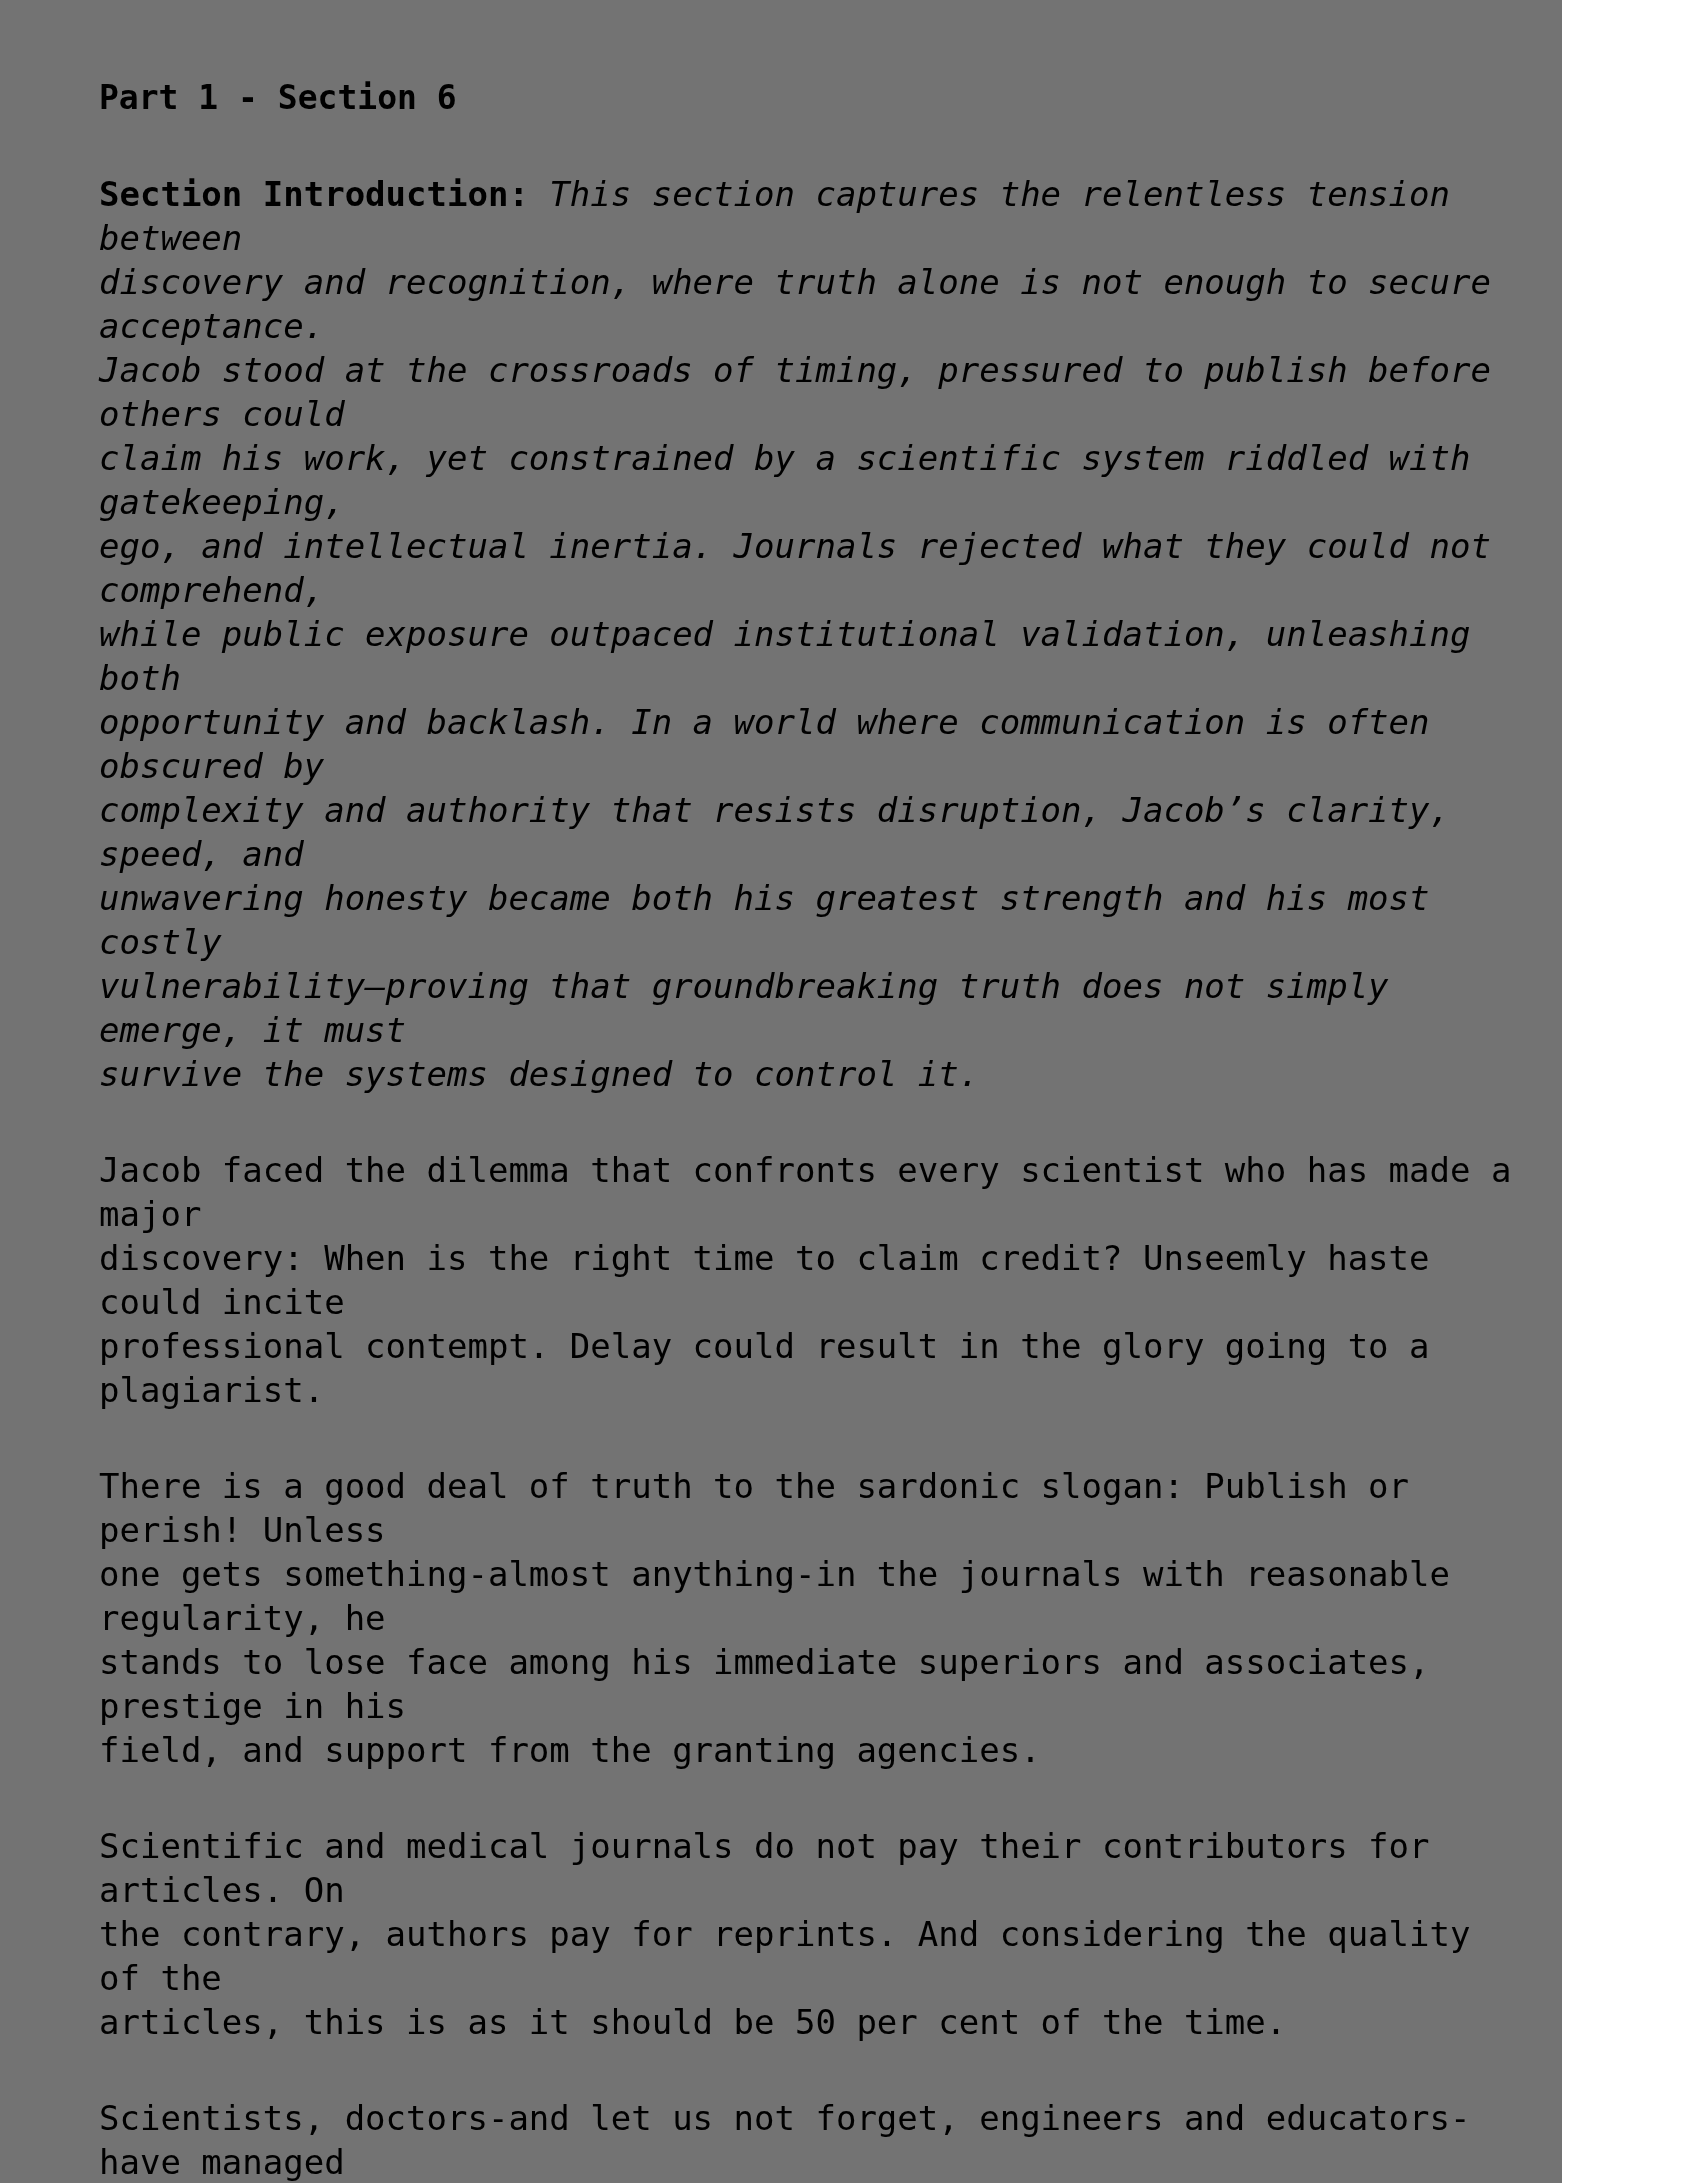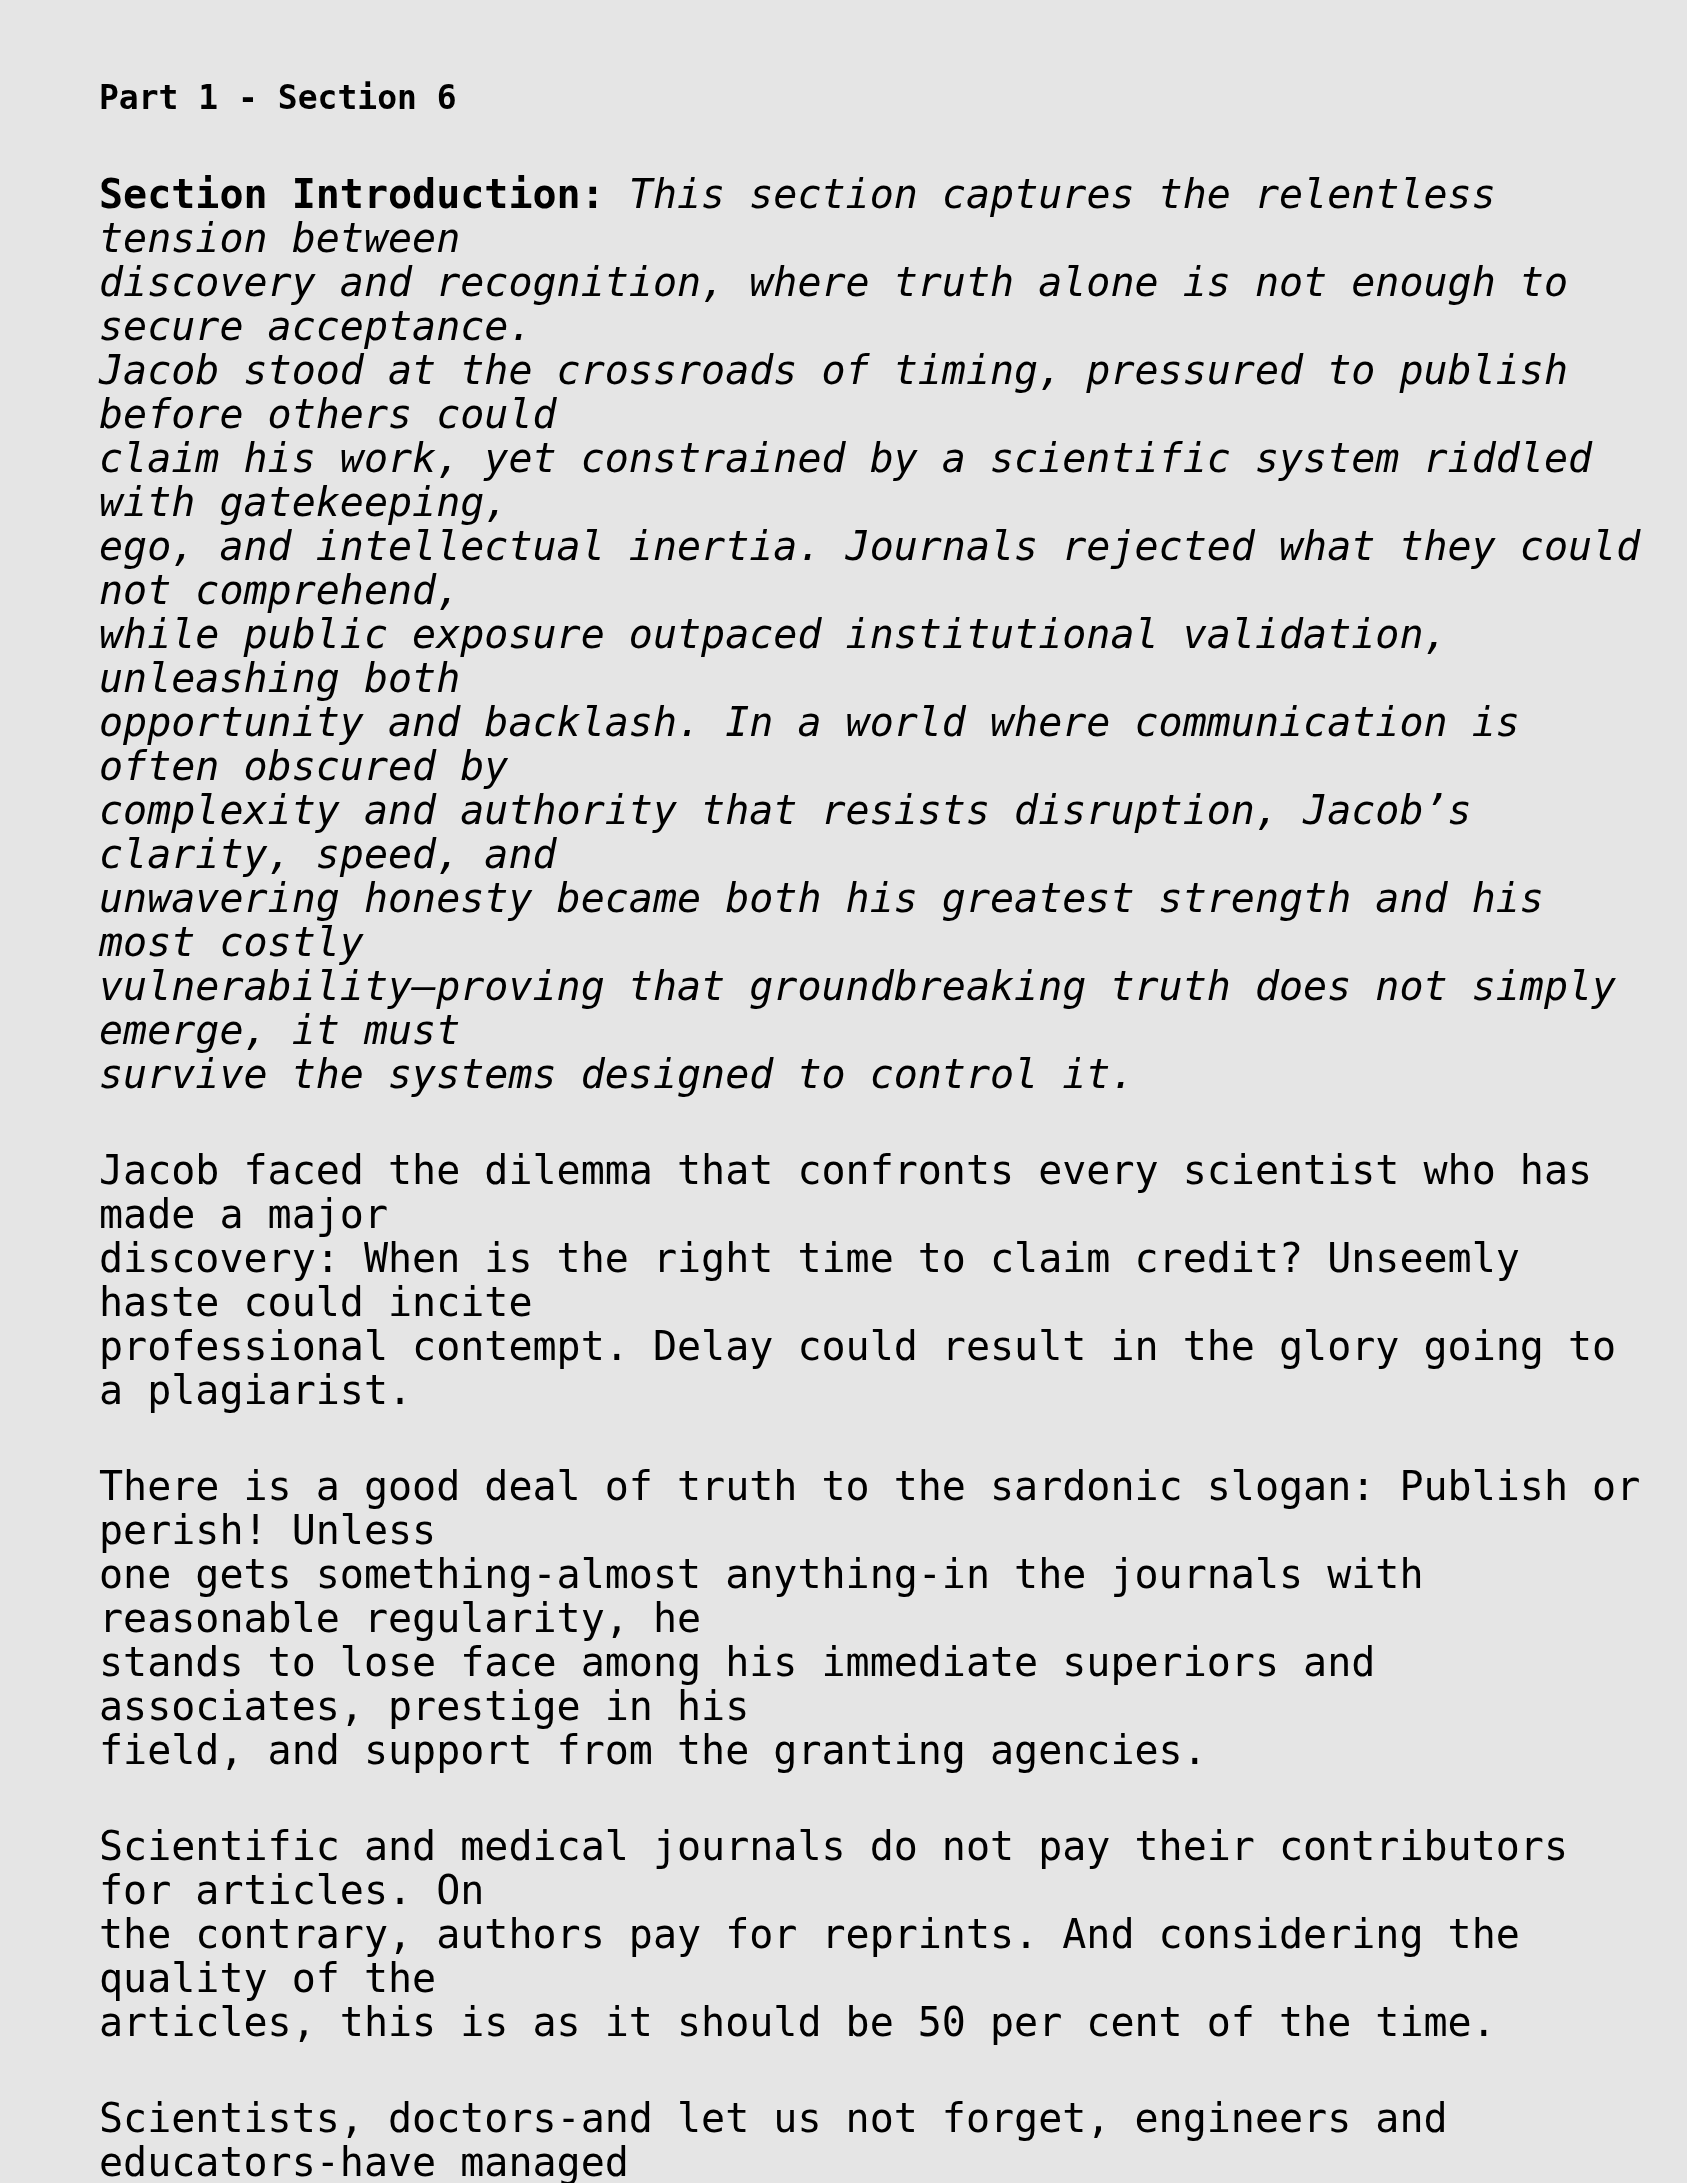--- a/index.html
+++ b/index.html
@@ -7,36 +7,36 @@
       padding: 0;
       background: #ffffff;
     }
     body {
       width: 1687px;
       height: 2183px;
       overflow: hidden;
     }
     .page {
       box-sizing: border-box;
-      width: 1687px;
+      width: 1562px;
       height: 2183px;
       padding: 76px 41px 0 99px;
-      background: #e5e5e5;
+      background: #737373;
       color: #000000;
       font-family: "DejaVu Sans Mono", "Liberation Mono", monospace;
     }
     .heading {
       font-size: 33px;
       font-weight: bold;
       line-height: 44px;
       margin: 0 0 52px 0;
       white-space: pre;
     }
     .para {
-      font-size: 40px;
+      font-size: 34px;
       font-weight: normal;
       line-height: 44px;
       margin: 0 0 52px 0;
       white-space: pre-wrap;
     }
     .intro-lead {
       font-weight: bold;
       font-style: normal;
     }
     .intro-body {

